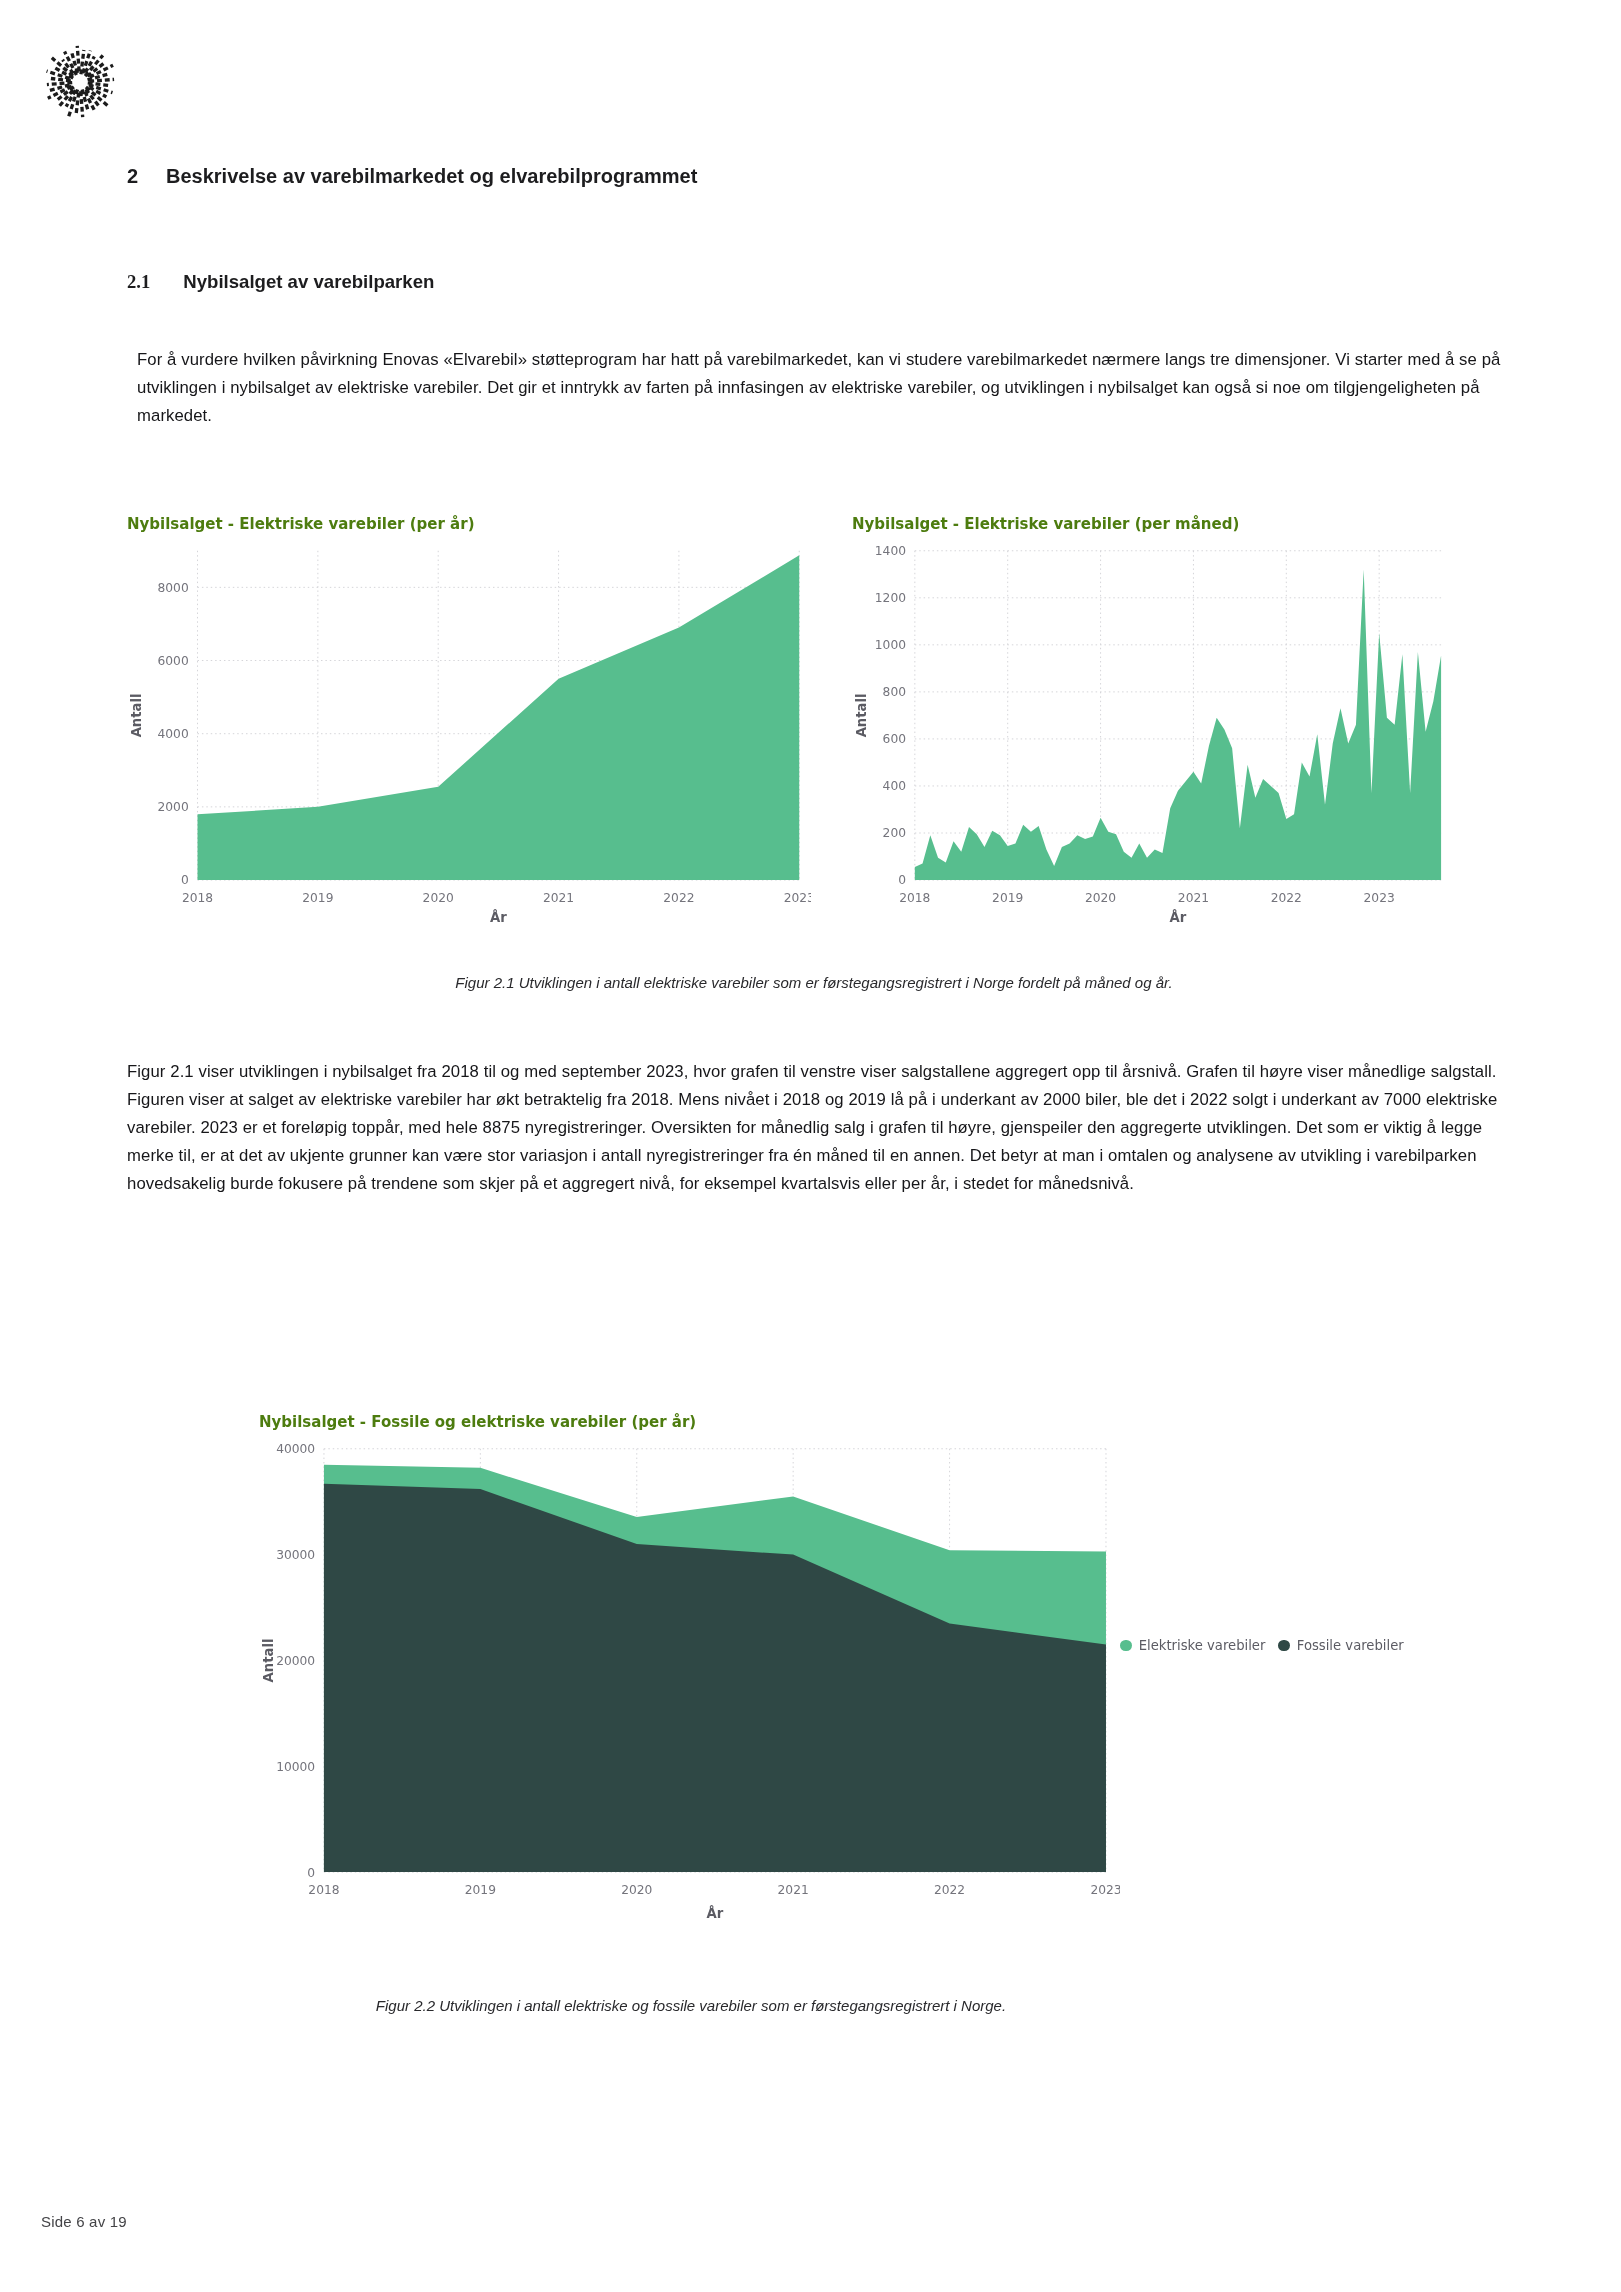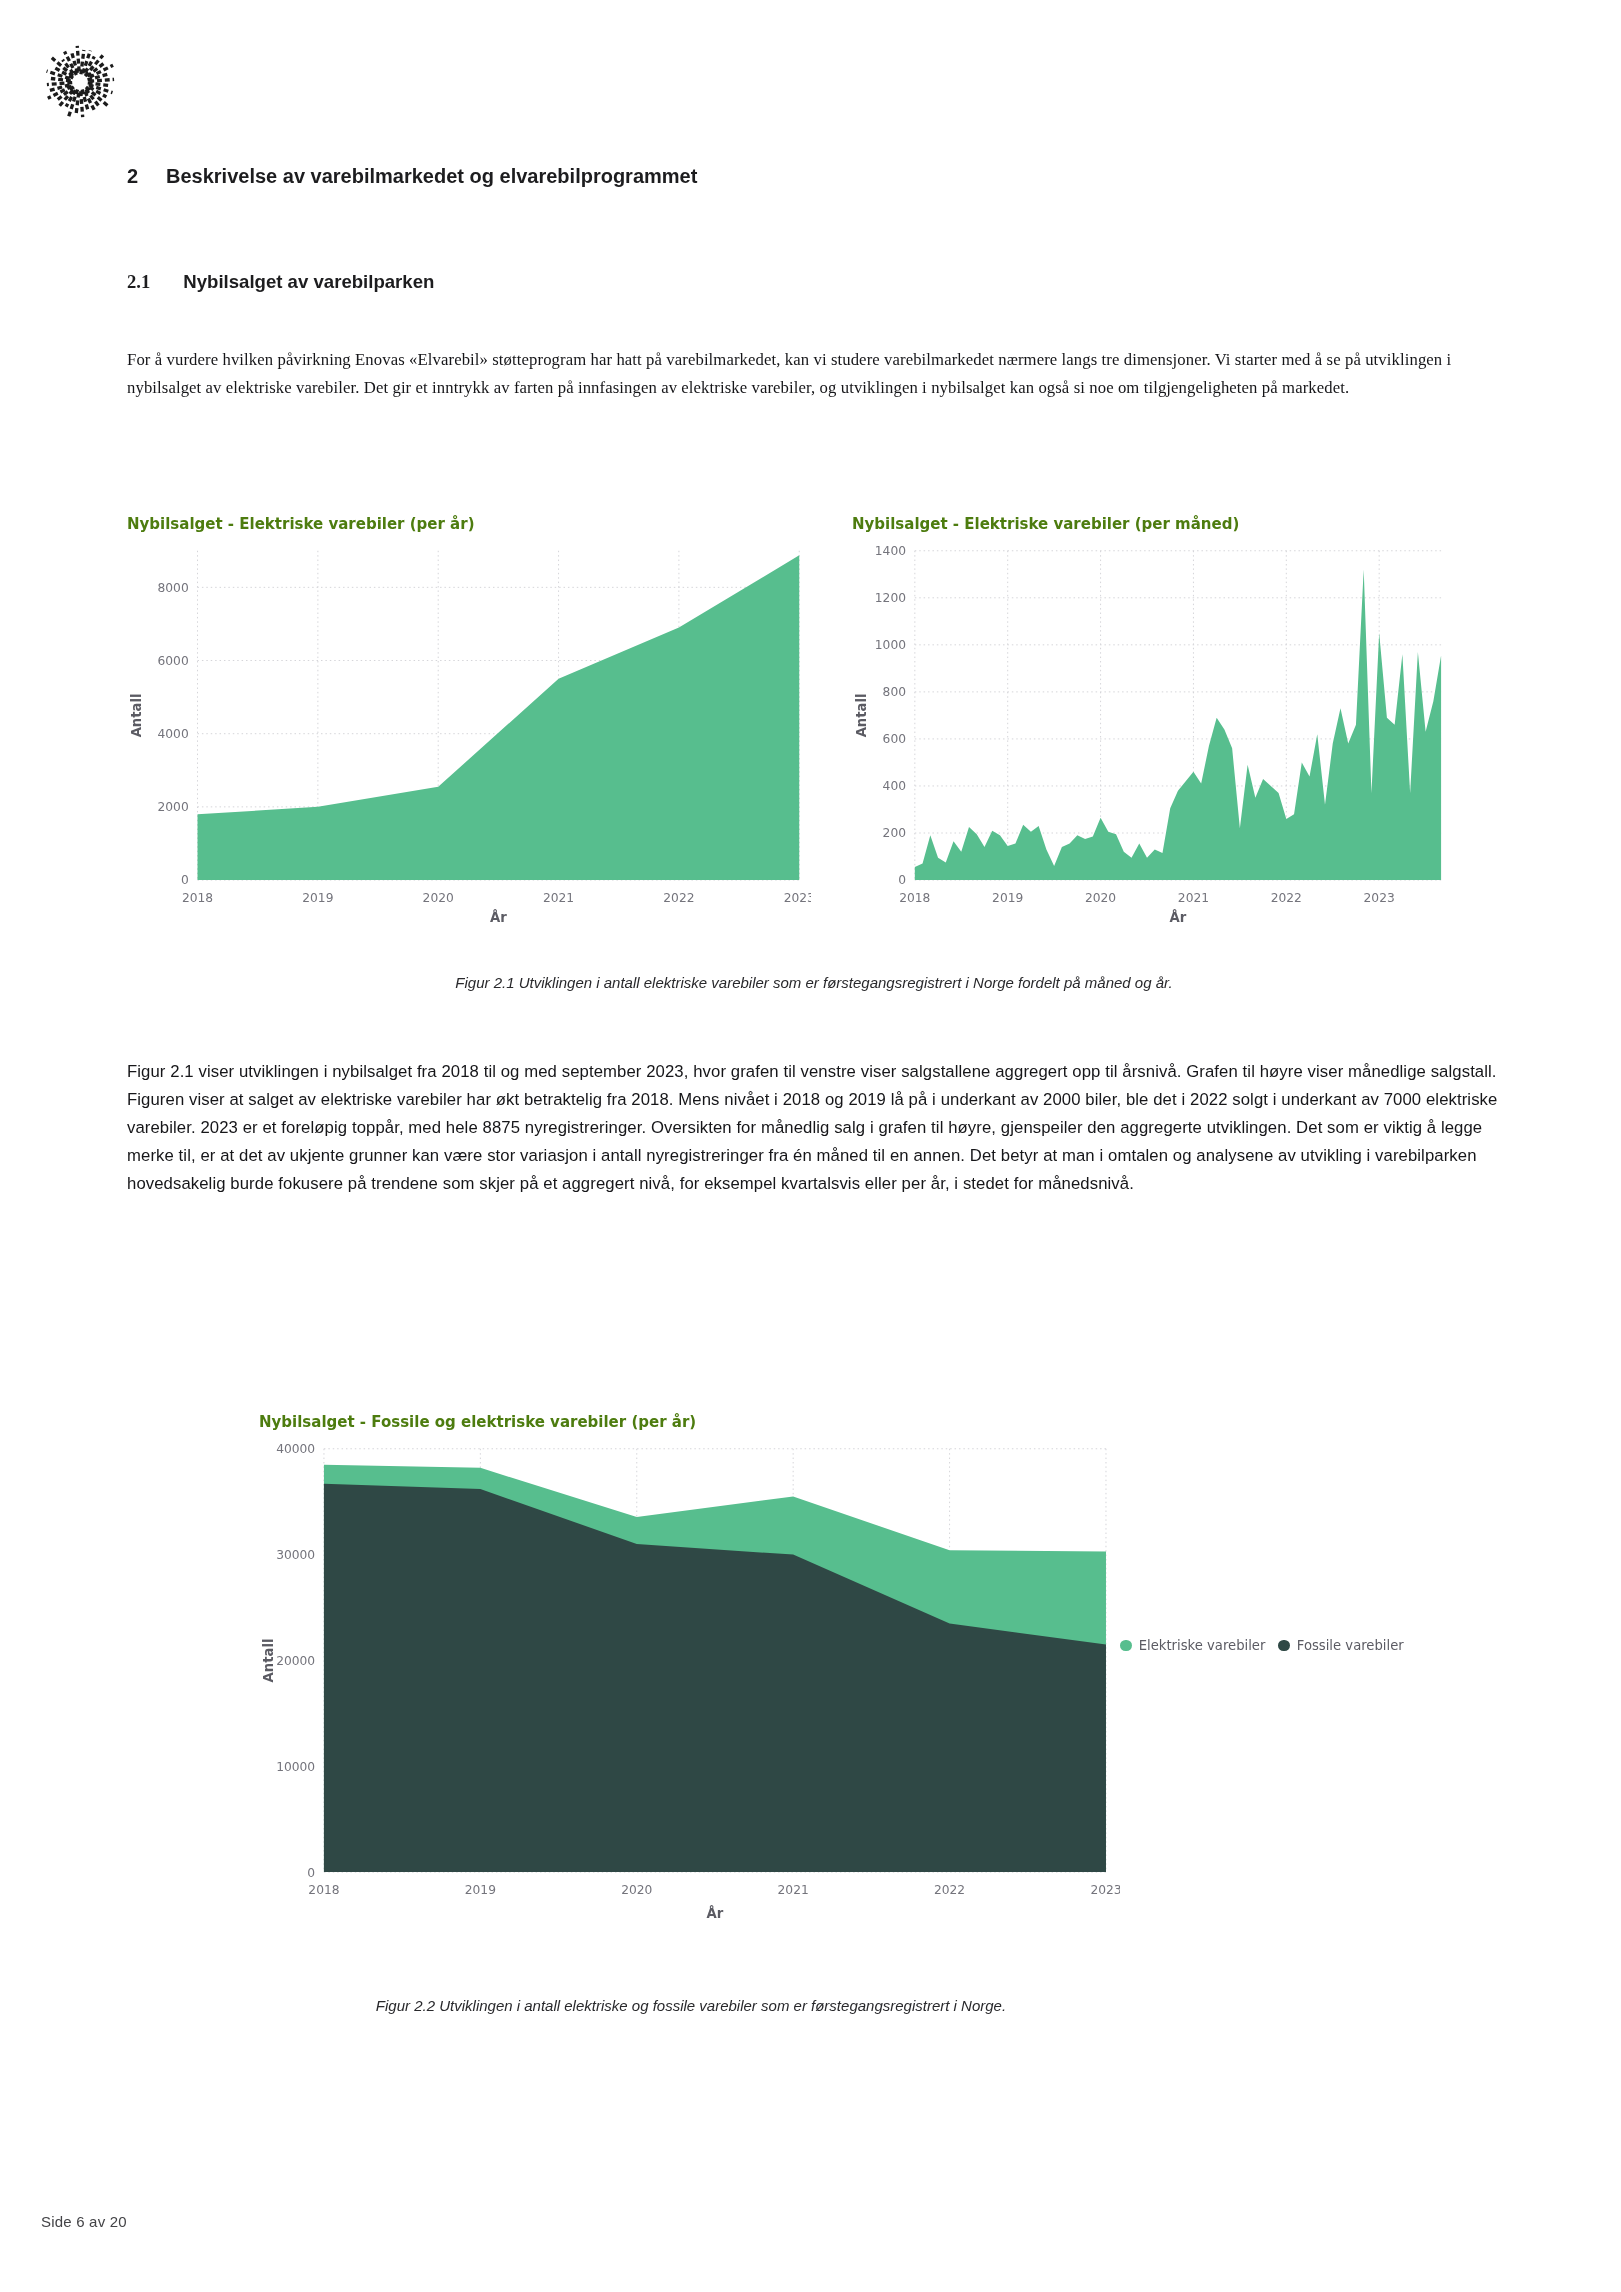--- a/index.html
+++ b/index.html
@@ -20,21 +20,21 @@
   .h1 .num{display:inline-block;width:39px;}
   .h2{
     left:127px;top:271px;width:1176px;
     font-size:18.6px;font-weight:bold;color:#1d1d1f;
   }
   .h2 .num{display:inline-block;margin-right:33px;font-family:Liberation Serif, serif;}
   .para{
     font-size:16.7px;line-height:28px;color:#161619;
     text-align:left;letter-spacing:0.1px;
   }
-  .p1{left:127px;top:329px;width:1392px;font-family:Liberation Serif, serif;}
+  .p1{left:137px;top:329px;width:1392px;}
   .p2{left:127px;top:1041px;width:1402px;}
   .caption{
     font-size:15px;font-style:italic;color:#29292c;
     text-align:center;
   }
   .cap1{left:118px;top:959px;width:1392px;}
   .cap2{left:0px;top:1982px;width:1382px;}
   .charts-row{left:125px;top:515px;width:1382px;display:flex;gap:39px;}
   .chart-fig{position:relative;}
   .chart-title{
@@ -217,16 +217,16 @@
       </div>
       <div class="legend-item">
         <span class="legend-dot" style="background: rgb(47, 72, 69);"></span>
         <span>Fossile varebiler</span>
       </div>
     </div>
   </div>
 
   <p class="abs caption cap2">Figur 2.2 Utviklingen i antall elektriske og fossile varebiler som er førstegangsregistrert i Norge.</p>
 
-  <div class="abs footer">Side 6 av 20</div>
+  <div class="abs footer">Side 6 av 19</div>
 
 </div>
 
 
 </body></html>

